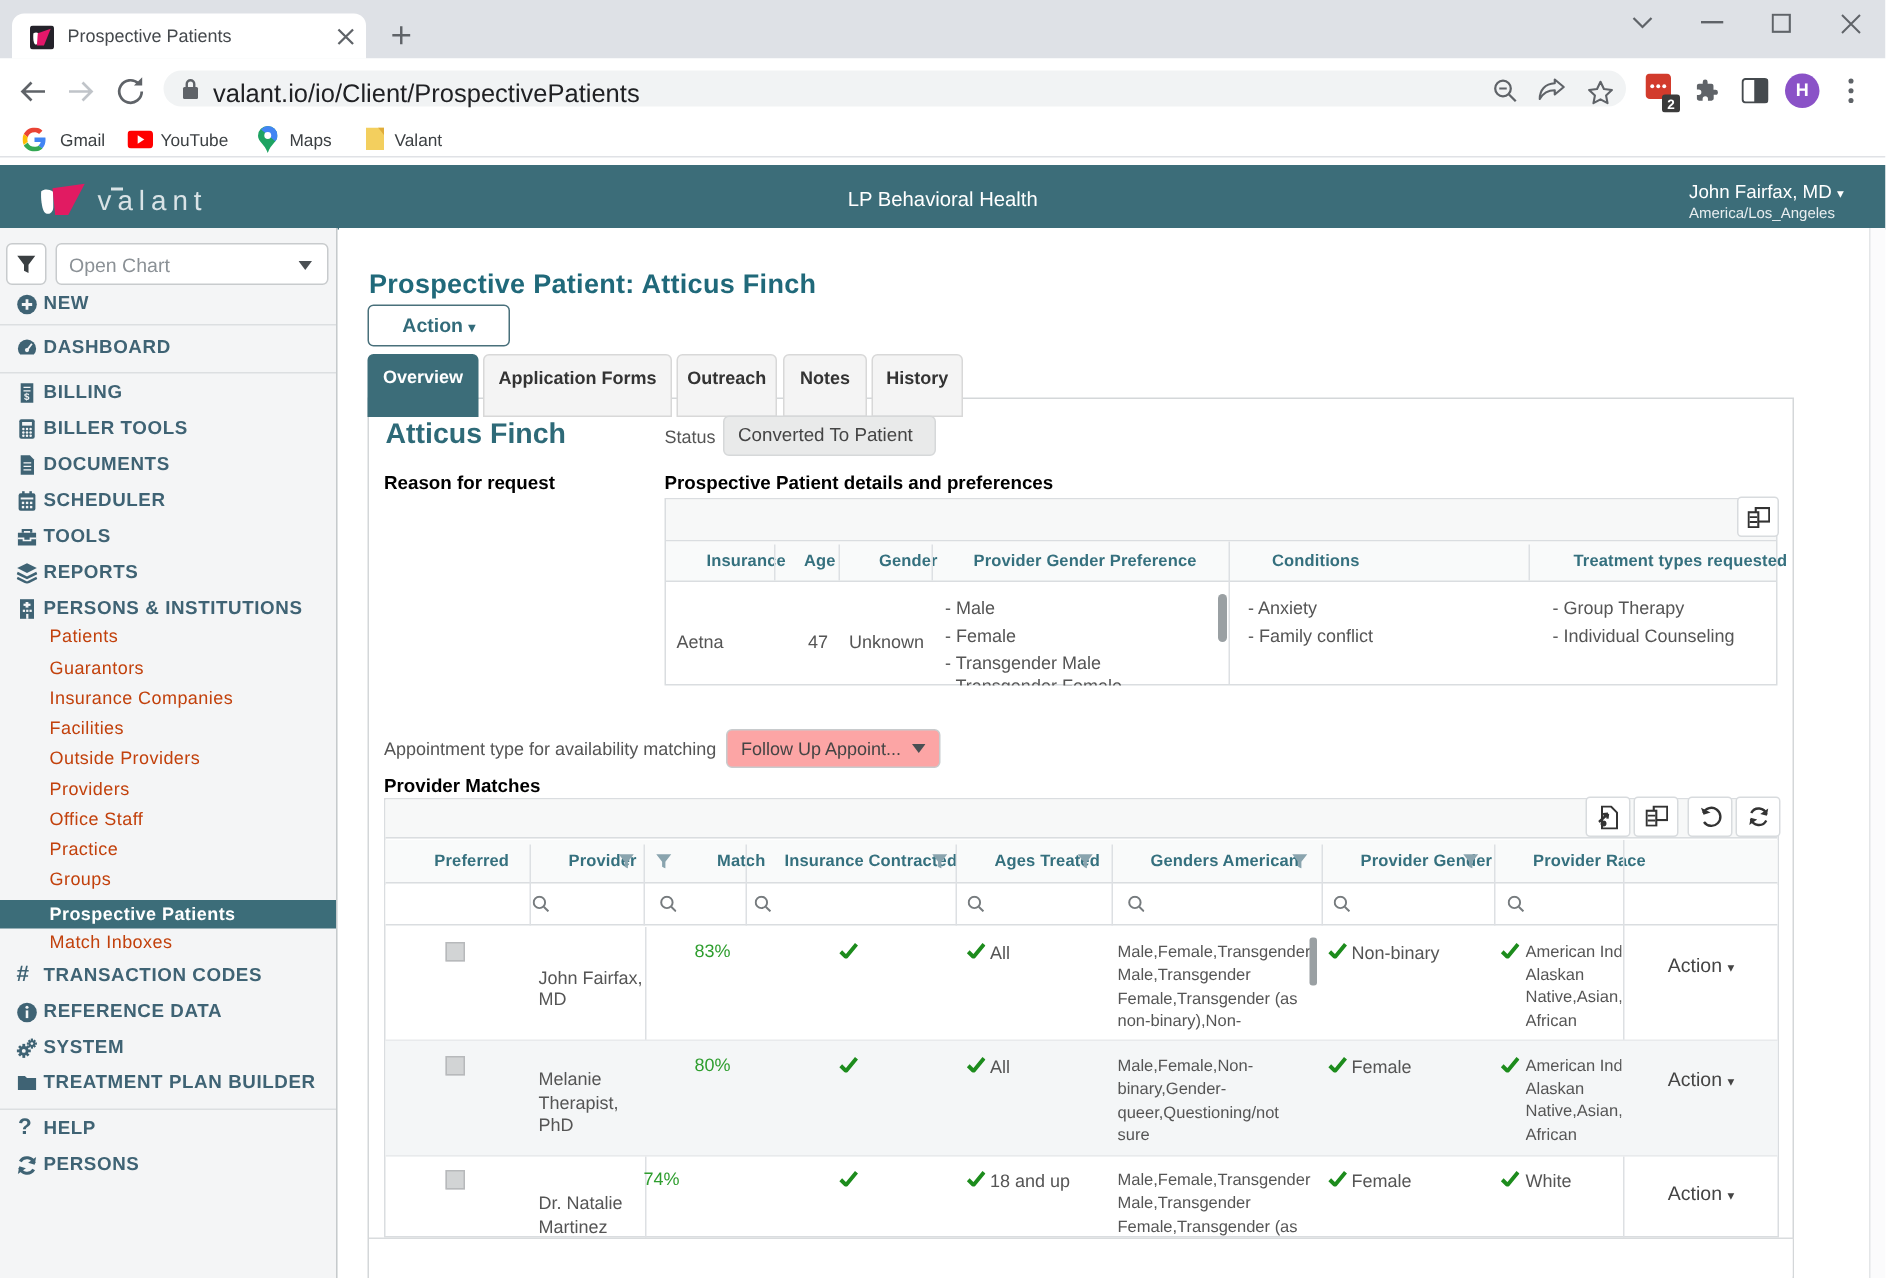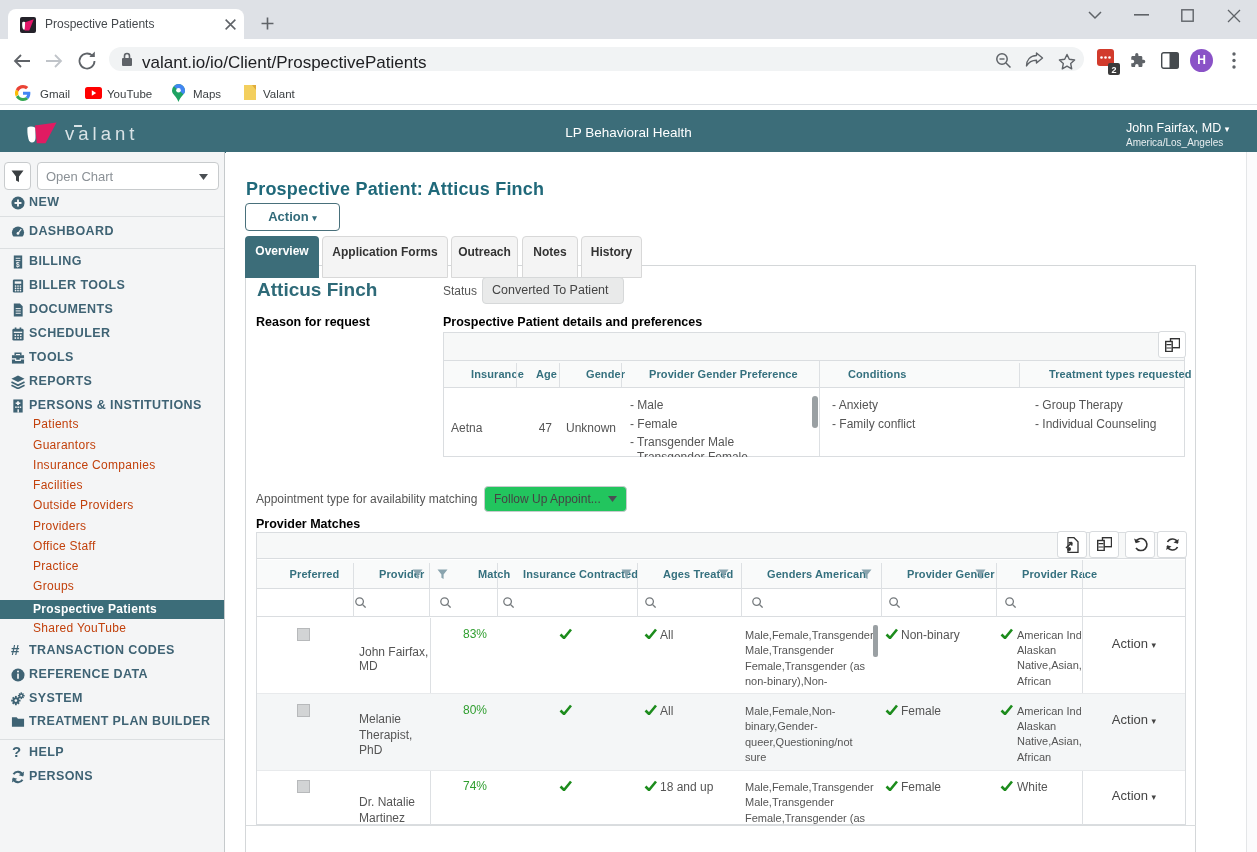--- a/index.html
+++ b/index.html
@@ -275,21 +275,21 @@
   <div class="smi" style="top:438px;">Guarantors</div>
   <div class="smi" style="top:458px;">Insurance Companies</div>
   <div class="smi" style="top:478px;">Facilities</div>
   <div class="smi" style="top:498px;">Outside Providers</div>
   <div class="smi" style="top:519px;">Providers</div>
   <div class="smi" style="top:539px;">Office Staff</div>
   <div class="smi" style="top:559px;">Practice</div>
   <div class="smi" style="top:579px;">Groups</div>
   <div class="abs" style="left:0;top:600px;width:224px;height:19px;background:#3c6d79;"></div>
   <div class="abs" style="left:33px;top:602px;font-size:12px;font-weight:bold;color:#fff;letter-spacing:0.3px;">Prospective Patients</div>
-  <div class="smi" style="top:621px;">Shared YouTube</div>
+  <div class="smi" style="top:621px;">Match Inboxes</div>
   <div class="mi" style="top:639px;">
       <div class="ic" style="font-size:15px;font-weight:bold;color:#3f6374;top:2px;">#</div>
       <span class="lbl">TRANSACTION CODES</span>
     </div>
   <div class="mi" style="top:687px;">
       <svg class="ic" viewBox="0 0 15 15">
         <g fill="#3f6374">
           <g transform="translate(5.2,9.2)">
             <circle r="3.4"></circle>
             <g>
@@ -386,21 +386,21 @@
   <div class="abs txt" style="left:451px;top:421px;">Aetna</div>
   <div class="abs txt" style="left:516px;top:421px;width:36px;text-align:right;">47</div>
   <div class="abs txt" style="left:566px;top:421px;">Unknown</div>
   <div class="abs txt" style="left:630px;top:396px;width:180px;line-height:18.5px;">- Male<br>- Female<br>- Transgender Male</div>
   <div class="abs txt" style="left:637px;top:450px;width:180px;height:7px;overflow:hidden;">Transgender Female</div>
   <div class="abs" style="left:812px;top:396px;width:6px;height:32px;background:#9aa0a3;border-radius:3px;"></div>
   <div class="abs txt" style="left:832px;top:396px;width:180px;line-height:18.5px;">- Anxiety<br>- Family conflict</div>
   <div class="abs txt" style="left:1035px;top:396px;width:180px;line-height:18.5px;">- Group Therapy<br>- Individual Counseling</div>
 
   <div class="abs txt" style="left:256px;top:492px;">Appointment type for availability matching</div>
-  <div class="abs" style="left:484px;top:486px;width:143px;height:26px;background:#22c55e;border:1px solid #c8cbcd;border-radius:4px;font-size:12px;color:#444;line-height:24px;padding-left:9px;">Follow Up Appoint...</div>
+  <div class="abs" style="left:484px;top:486px;width:143px;height:26px;background:#fca5a5;border:1px solid #c8cbcd;border-radius:4px;font-size:12px;color:#444;line-height:24px;padding-left:9px;">Follow Up Appoint...</div>
   <svg class="abs" style="left:608px;top:496px;" width="9" height="6" viewBox="0 0 9 6">
       <path d="M0 0 H9 L4.5 6 Z" fill="#4a4f53"></path>
     </svg>
   <div class="abs btxt" style="left:256px;top:517px;">Provider Matches</div>
 
   <div class="abs" style="left:256px;top:532px;width:930px;height:293px;border:1px solid #dadde0;"></div>
   <div class="abs" style="left:257px;top:533px;width:928px;height:26px;background:#f7f8f8;border-bottom:1px solid #dadde0;"></div>
   <div class="pmbtn" style="left:1057px;"><svg width="15" height="16" viewBox="0 0 15 16">
         <path d="M3 0.7 H9 L13 4.7 V15.3 H3 Z" stroke="#333" stroke-width="1.3" fill="none"></path>
         <path d="M1 11 L7 5.5 M7 5.5 L3.7 5.8 M7 5.5 L6.6 8.7" stroke="#333" stroke-width="1.6" fill="none"></path>
@@ -530,21 +530,21 @@
       <use href="#ck"></use>
     </svg>
   <div class="abs txt" style="left:1017px;top:704px;width:64px;line-height:15.2px;overflow:hidden;height:62px;white-space:pre;font-size:11px;">American Indian/
 Alaskan
 Native,Asian,Black/
 African</div>
   <div class="abs txt" style="left:1082px;top:712px;width:104px;text-align:center;font-size:13px;color:#444;">Action <span style="font-size:9px;">▾</span></div>
 
   <div class="cbx" style="left:297px;top:780px;"></div>
   <div class="abs txt" style="left:359px;top:795px;line-height:15.5px;">Dr. Natalie<br>Martinez</div>
-  <div class="abs txt grn" style="left:429px;top:779px;width:58px;text-align:right;">74%</div>
+  <div class="abs txt grn" style="left:429px;top:779px;width:58px;">74%</div>
   <svg class="chk" style="left:559px;top:779px;">
       <use href="#ck"></use>
     </svg>
   <svg class="chk" style="left:644px;top:779px;">
       <use href="#ck"></use>
     </svg>
   <div class="abs txt" style="left:660px;top:780px;">18 and up</div>
   <div class="abs txt" style="left:745px;top:780px;width:140px;line-height:15.3px;font-size:11px;">Male,Female,Transgender<br>Male,Transgender<br>Female,Transgender (as</div>
   <svg class="chk" style="left:885px;top:779px;">
       <use href="#ck"></use>

